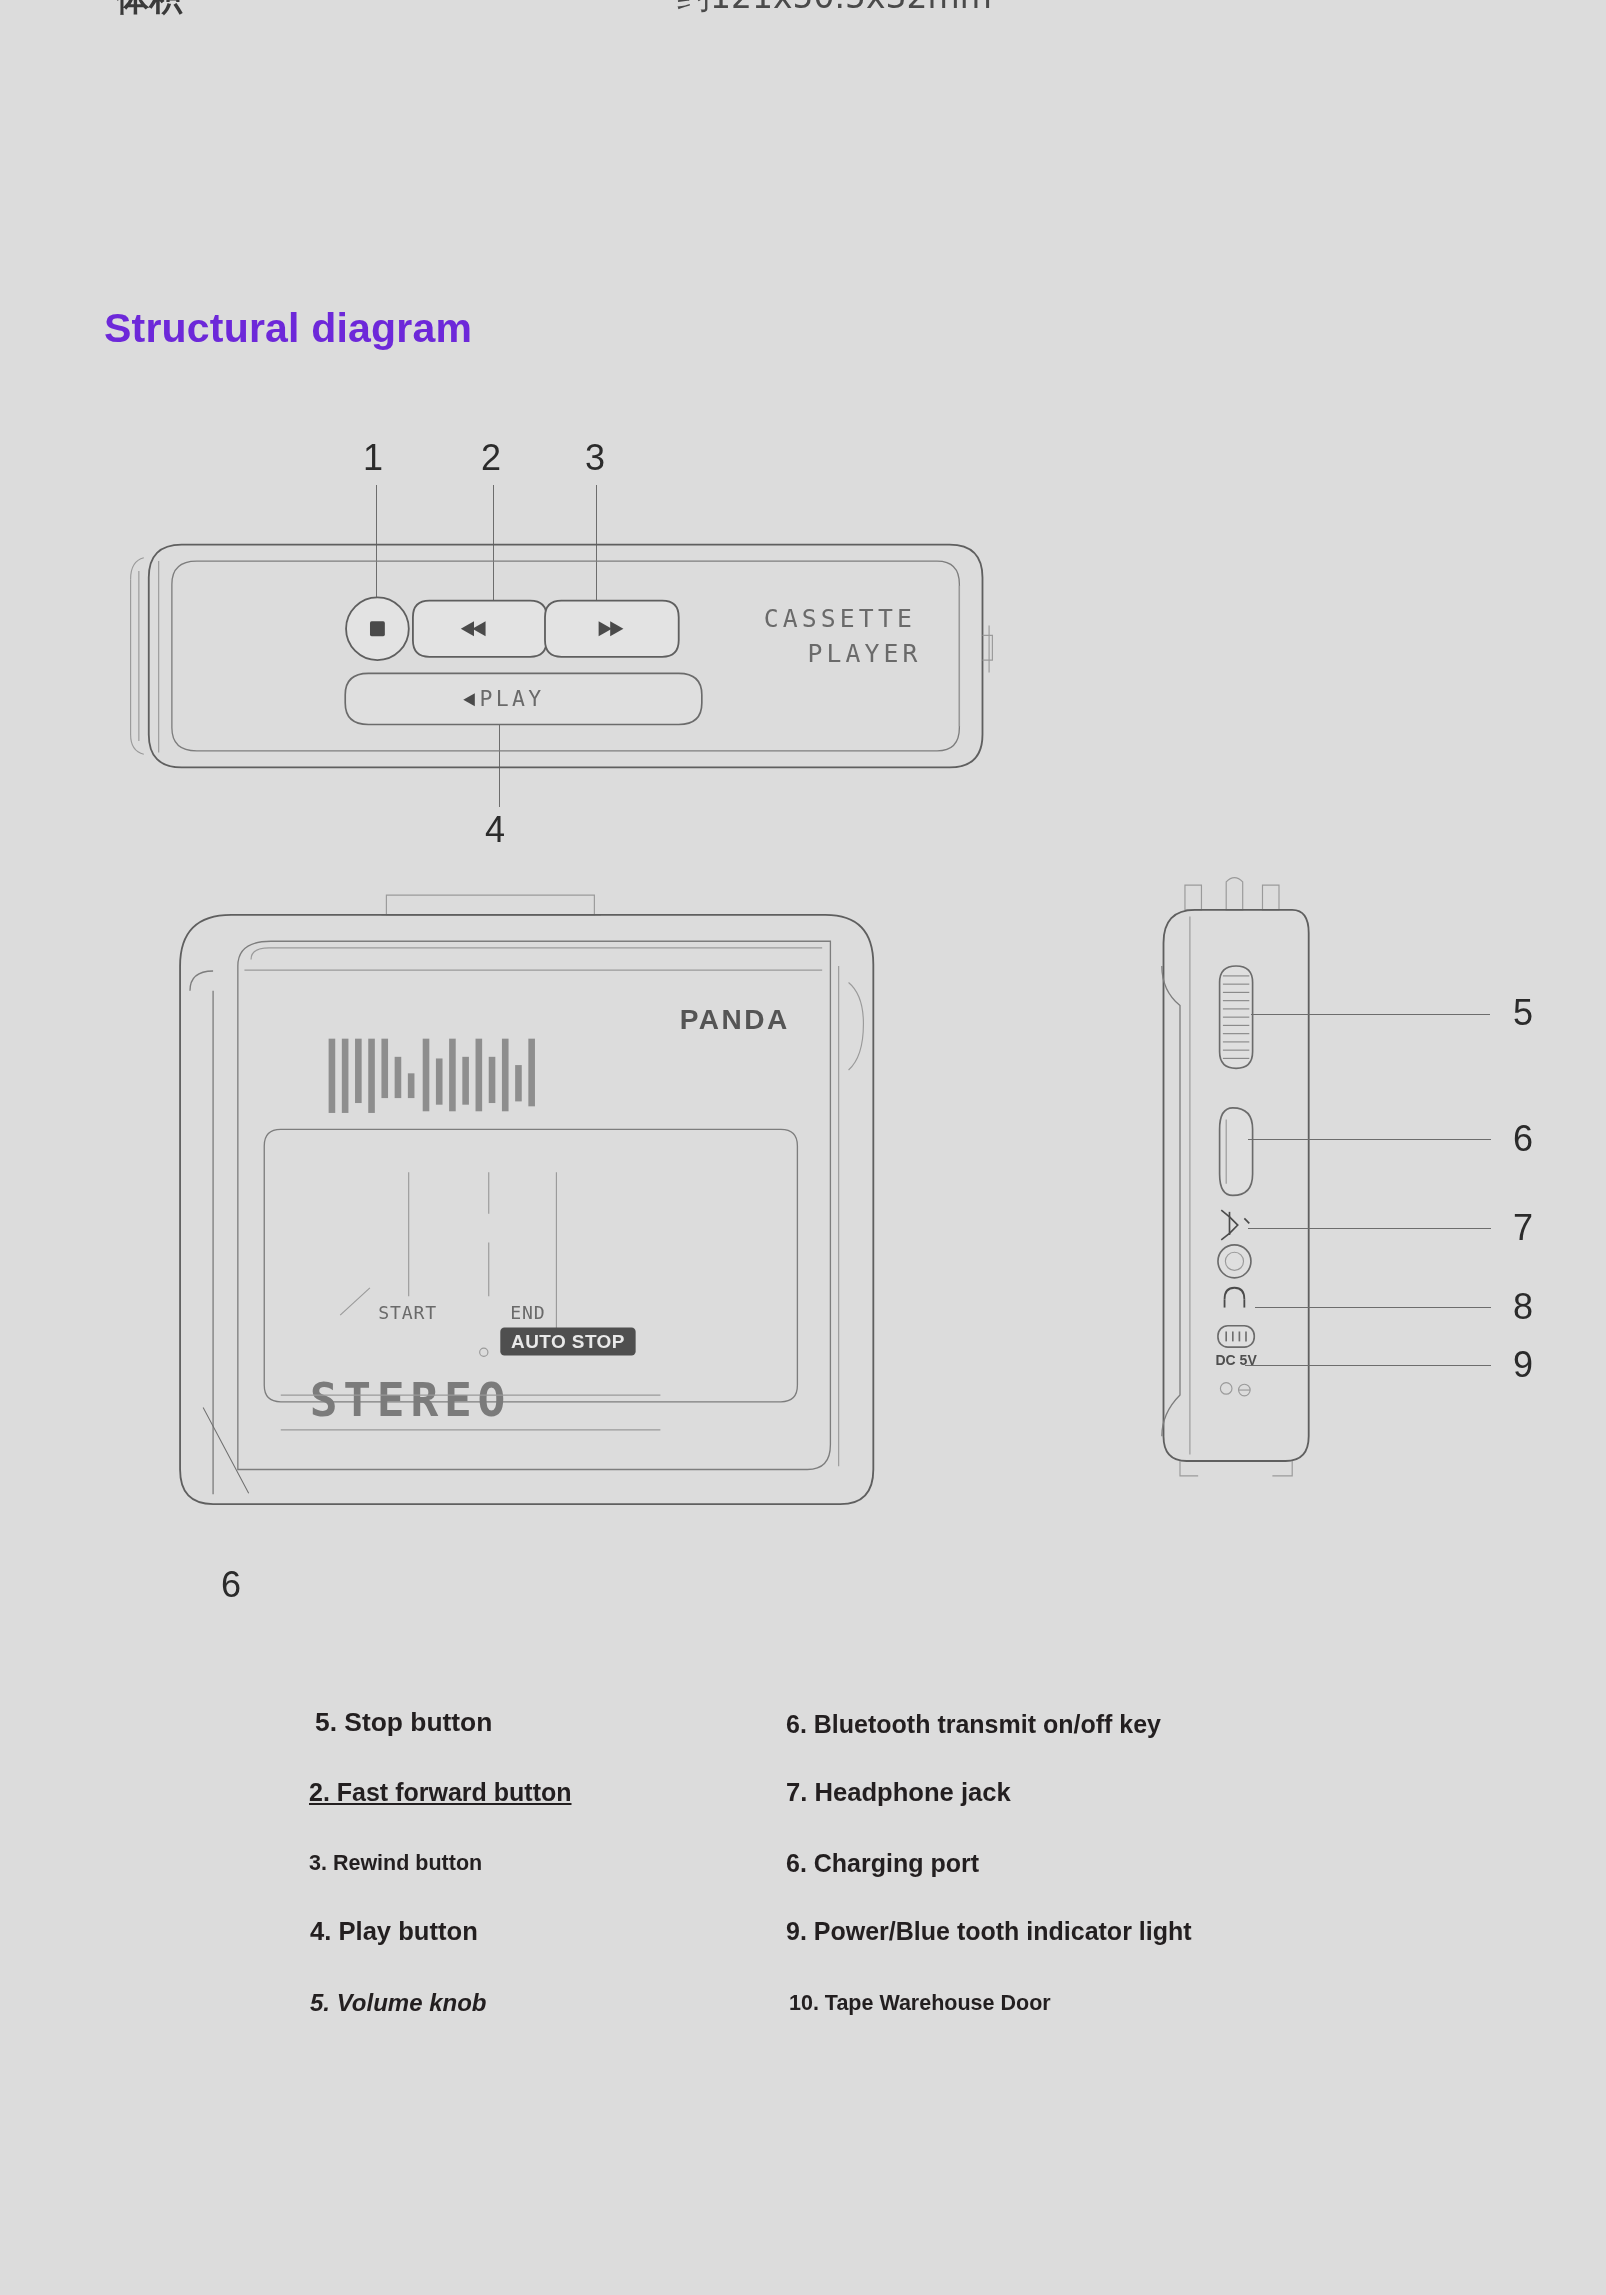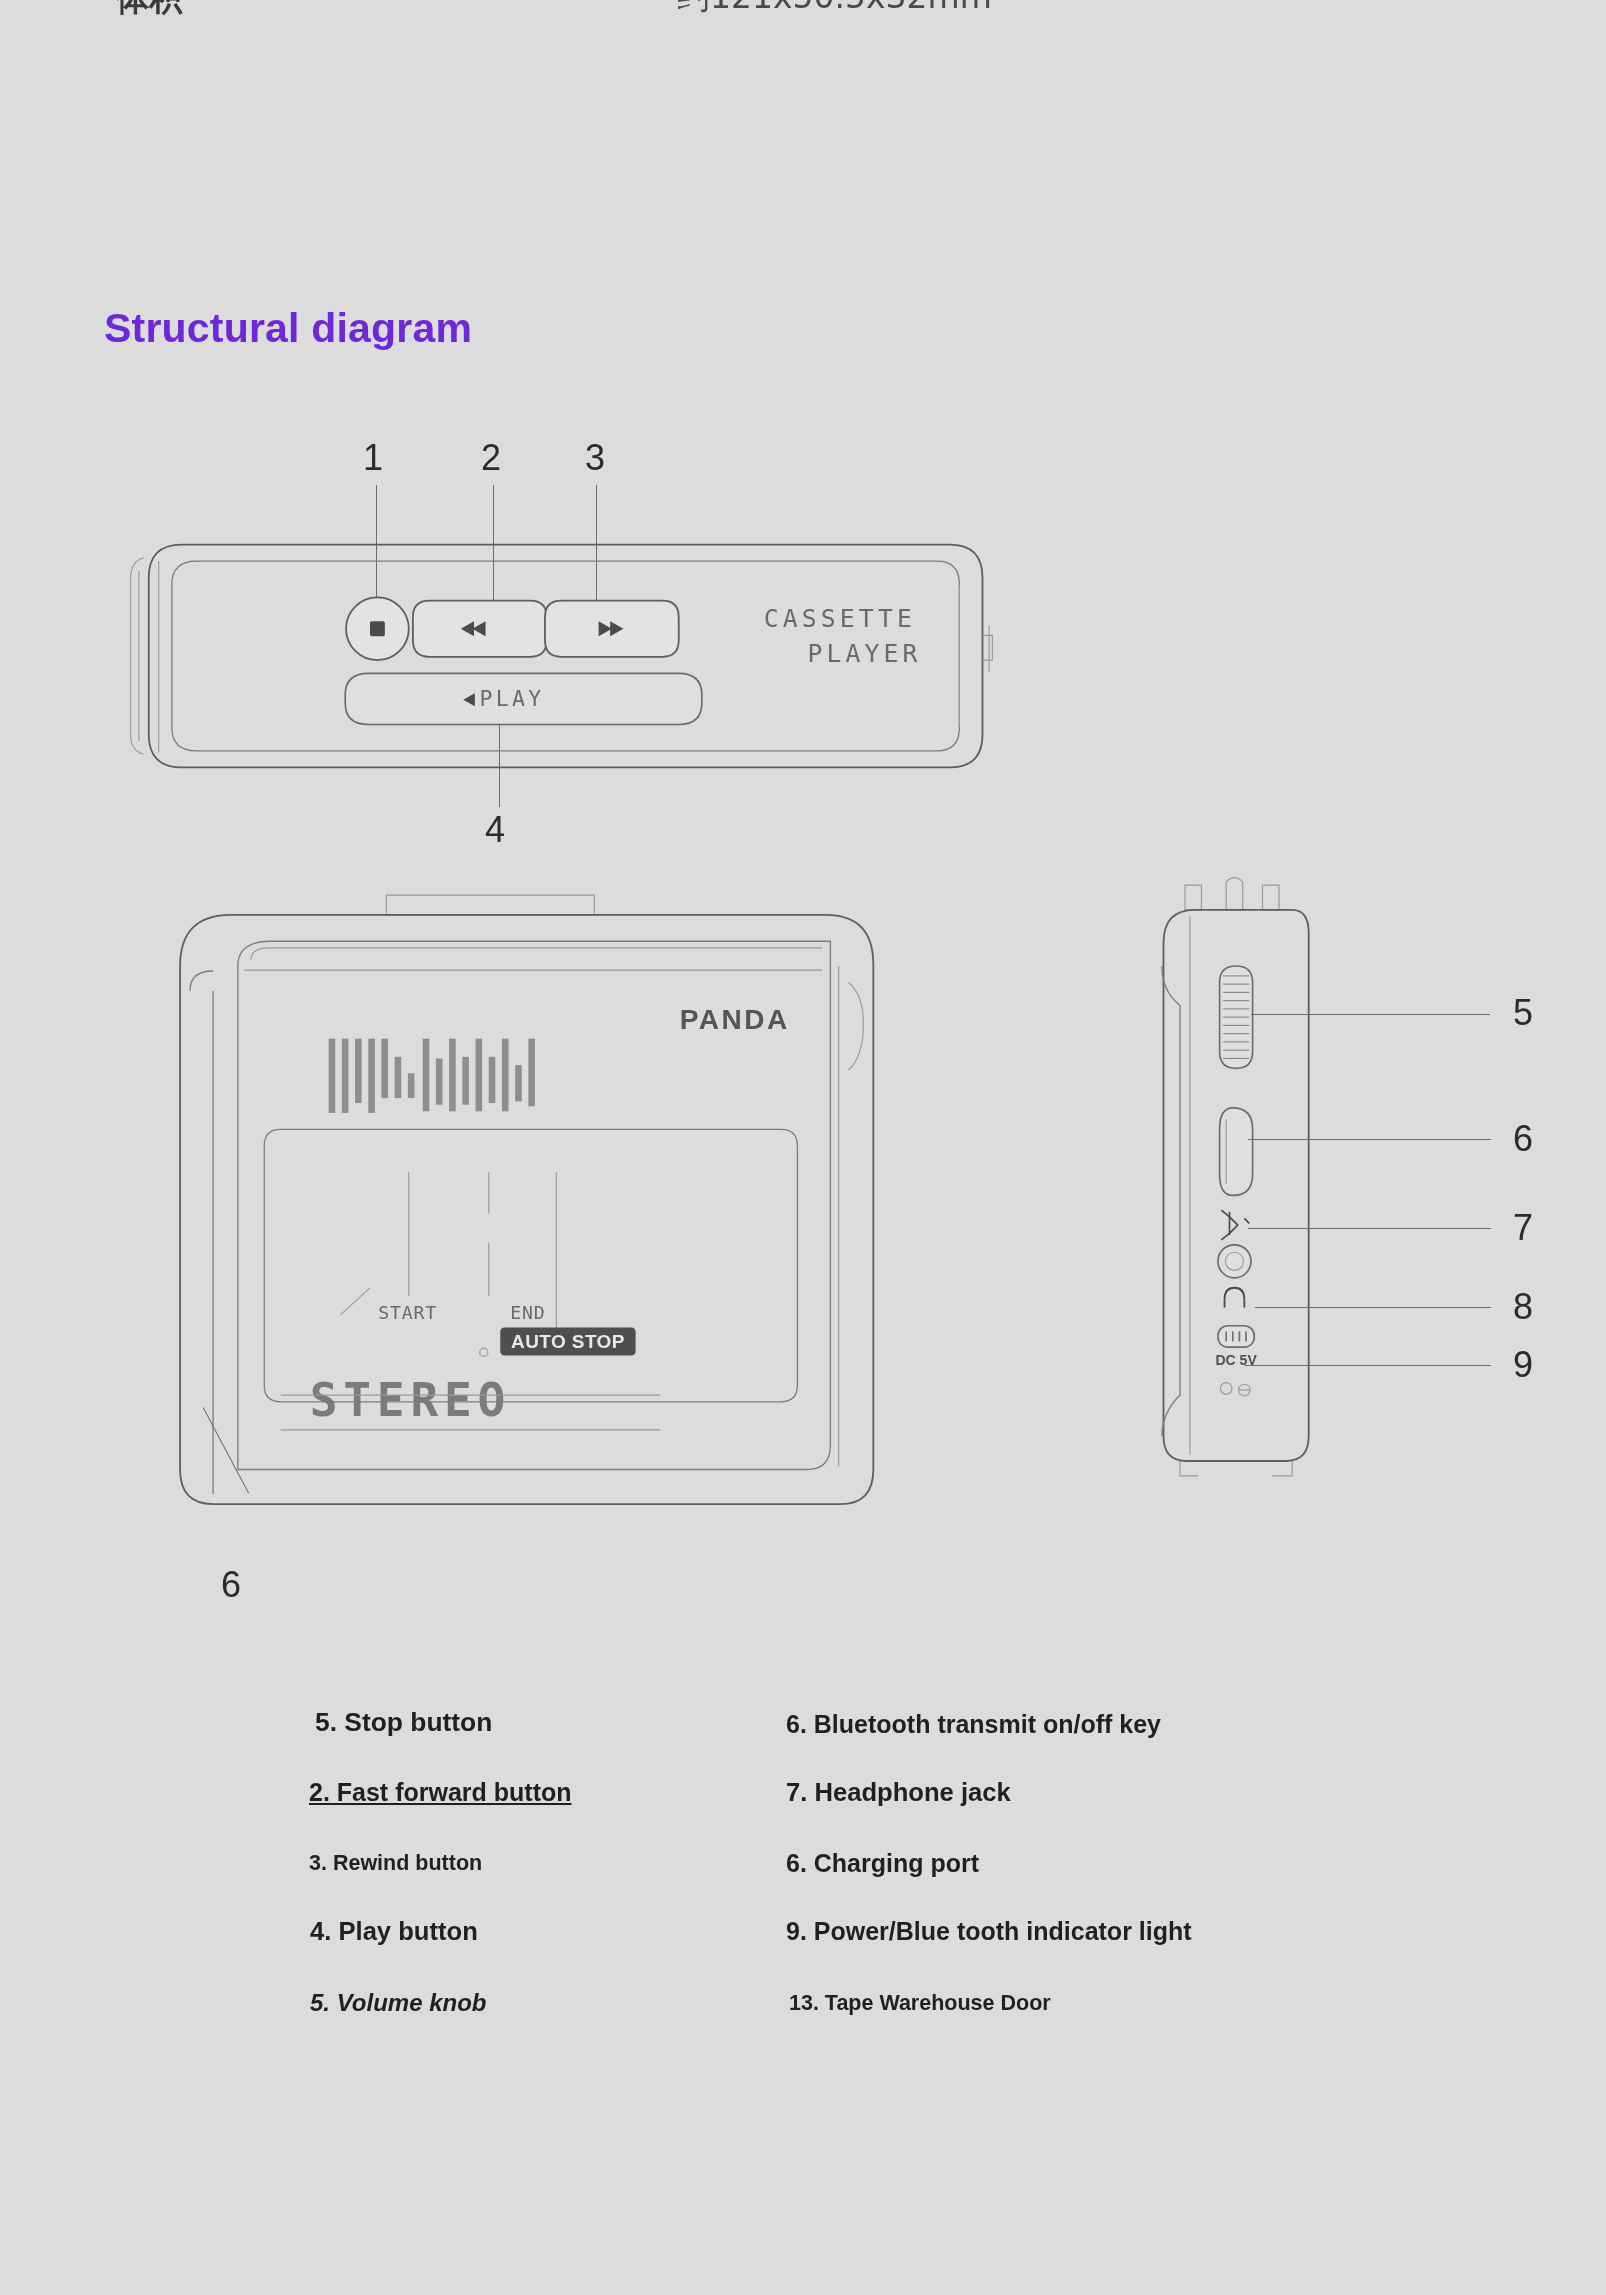--- a/index.html
+++ b/index.html
@@ -281,15 +281,15 @@
   <div class="legend-item col-left" style="top:23px; left:315px; font-size:26.4px;">5. Stop button</div>
   <div class="legend-item col-left" style="top:94px; left:309px; font-size:25px;text-decoration:underline;">2. Fast forward button</div>
   <div class="legend-item col-left" style="top:167px; left:309px; font-size:21.5px;">3. Rewind button</div>
   <div class="legend-item col-left" style="top:233px; left:310px; font-size:25.6px;">4. Play button</div>
   <div class="legend-item col-left" style="top:305px; left:310px; font-size:24px;font-style:italic;">5. Volume knob</div>
 
   <div class="legend-item col-right" style="top:26.4px; left:786px; font-size:25px;">6. Bluetooth transmit on/off key</div>
   <div class="legend-item col-right" style="top:94px; left:786px; font-size:25.6px;">7. Headphone jack</div>
   <div class="legend-item col-right" style="top:165px; left:786px; font-size:25px;">6. Charging port</div>
   <div class="legend-item col-right" style="top:233px; left:786px; font-size:25px;text-align:center;">9. Power/Blue tooth indicator light</div>
-  <div class="legend-item col-right" style="top:307px; left:789px; font-size:21.5px;">13. Tape Warehouse Door</div>
+  <div class="legend-item col-right" style="top:307px; left:789px; font-size:21.5px;">10. Tape Warehouse Door</div>
 </div>
 
 
 </body></html>

